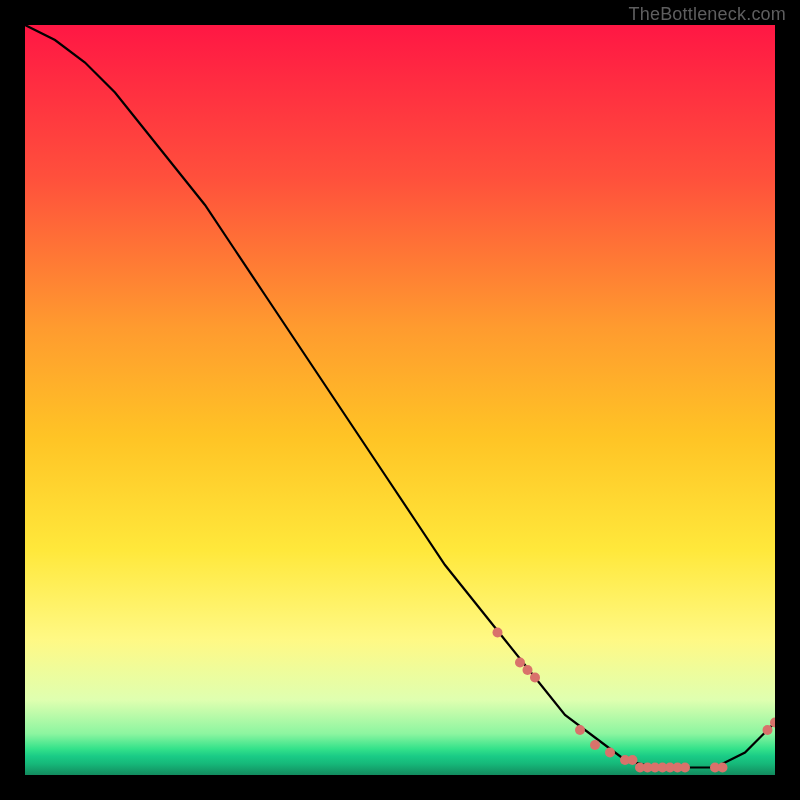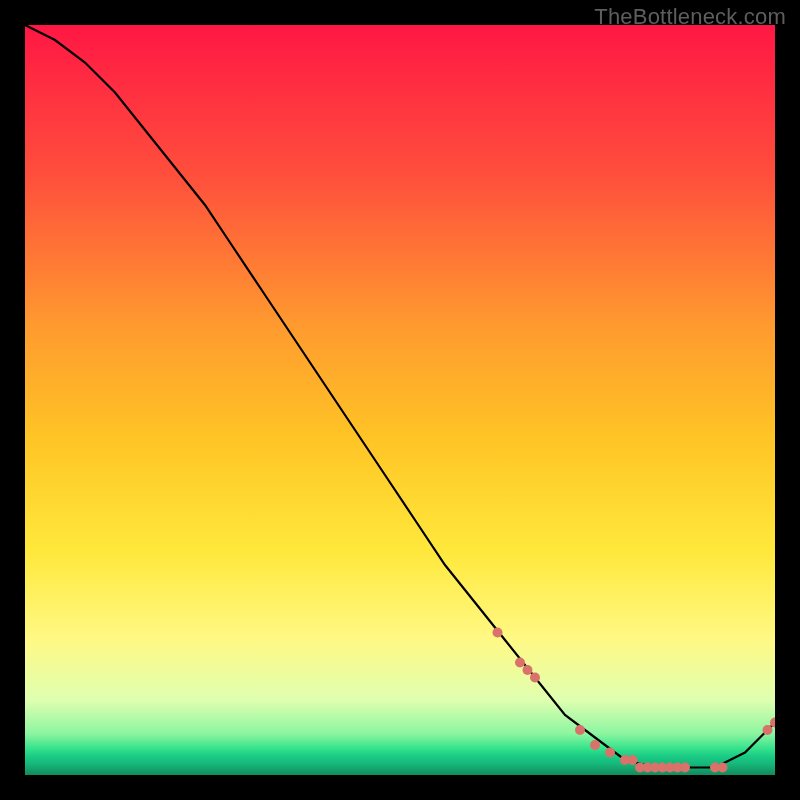--- a/index.html
+++ b/index.html
@@ -14,21 +14,21 @@
   .container {
     position: relative;
     width: 800px;
     height: 800px;
   }
   .watermark {
     position: absolute;
     top: 4px;
     right: 14px;
     color: #5e5e5f;
-    font-size: 22px;
+    font-size: 18px;
     letter-spacing: 0.2px;
     z-index: 10;
   }
   .plot-wrap {
     position: absolute;
     left: 25px;
     top: 25px;
     width: 750px;
     height: 750px;
   }

